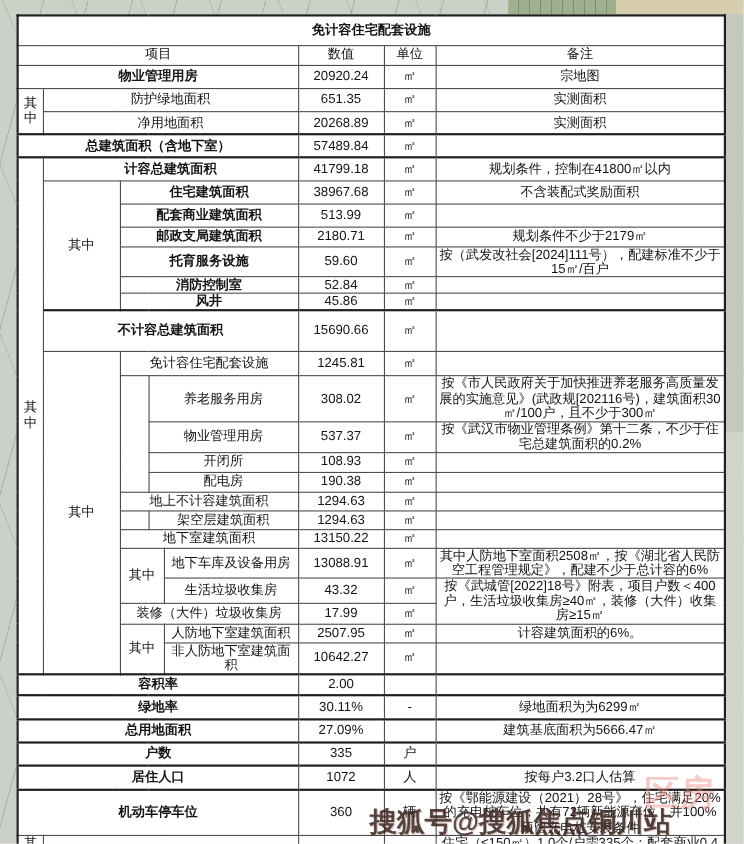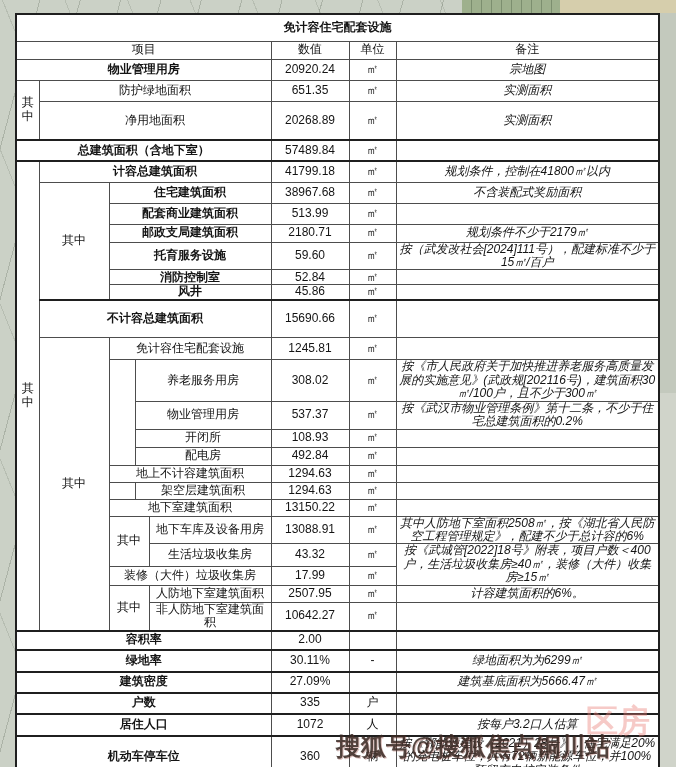--- a/index.html
+++ b/index.html
@@ -29,21 +29,21 @@
     border:1px solid #4d4d4d;background:#fff;text-align:center;vertical-align:middle;
     padding:0 2px;font-size:12px;line-height:1.12;color:#141414;overflow:hidden;
   }
   table.econ{border:2px solid #1f1f1f;}
   td.t-title{font-size:15px;font-weight:bold;border-bottom:2px solid #1f1f1f;}
   td.hd{font-weight:normal;margin-left:48px;}
   td.b{font-weight:bold;}
   td.grp{font-size:11px;padding:0;}
   td.unit{font-size:11px;}
   td.val{font-size:12px;}
-  td.rk{font-size:9px;line-height:10.5px;padding:1px 3px;font-style:italic;}
+  td.rk{font-size:9px;line-height:10.5px;padding:1px 3px;}
   tr.tt > td{border-top:2px solid #1f1f1f;margin-top:18px;}
 
   .wm-pink{position:absolute;left:586px;top:700px;z-index:2;
     font-size:32px;font-weight:bold;color:rgba(233,128,122,.42);white-space:nowrap;}
   .wm-dark{position:absolute;left:336px;top:730px;z-index:3;
     font-size:25px;font-weight:bold;color:rgba(56,41,35,.85);white-space:nowrap;
     text-shadow:1px 1px 0 rgba(150,70,60,.35);}
 </style>
 </head>
 <body>
@@ -81,21 +81,21 @@
     <td class="unit">㎡</td>
     <td class="rk">宗地图</td>
   </tr>
   <tr style="height:21px">
     <td rowspan="2" class="grp">其中</td>
     <td colspan="4">防护绿地面积</td>
     <td class="val">651.35</td>
     <td class="unit">㎡</td>
     <td class="rk">实测面积</td>
   </tr>
-  <tr style="height:39px">
+  <tr style="height:21px">
     <td colspan="4">净用地面积</td>
     <td class="val">20268.89</td>
     <td class="unit">㎡</td>
     <td class="rk">实测面积</td>
   </tr>
   <tr class="tt" style="height:21px">
     <td colspan="5" class="b">总建筑面积（含地下室）</td>
     <td class="val">57489.84</td>
     <td class="unit">㎡</td>
     <td class="rk"></td>
@@ -171,21 +171,21 @@
     <td class="rk">按《武汉市物业管理条例》第十二条，不少于住宅总建筑面积的0.2%</td>
   </tr>
   <tr style="height:18px">
     <td colspan="2">开闭所</td>
     <td class="val">108.93</td>
     <td class="unit">㎡</td>
     <td class="rk"></td>
   </tr>
   <tr style="height:18px">
     <td colspan="2">配电房</td>
-    <td class="val">492.84</td>
+    <td class="val">190.38</td>
     <td class="unit">㎡</td>
     <td class="rk"></td>
   </tr>
   <tr style="height:17px">
     <td colspan="3">地上不计容建筑面积</td>
     <td class="val">1294.63</td>
     <td class="unit">㎡</td>
     <td class="rk"></td>
   </tr>
   <tr style="height:17px">
@@ -238,21 +238,21 @@
     <td class="unit"></td>
     <td class="rk"></td>
   </tr>
   <tr class="tt" style="height:22px">
     <td colspan="5" class="b">绿地率</td>
     <td class="val">30.11%</td>
     <td class="unit">-</td>
     <td class="rk">绿地面积为为6299㎡</td>
   </tr>
   <tr class="tt" style="height:21px">
-    <td colspan="5" class="b">建筑密度</td>
+    <td colspan="5" class="b">总用地面积</td>
     <td class="val">27.09%</td>
     <td class="unit"></td>
     <td class="rk">建筑基底面积为5666.47㎡</td>
   </tr>
   <tr class="tt" style="height:21px">
     <td colspan="5" class="b">户数</td>
     <td class="val">335</td>
     <td class="unit">户</td>
     <td class="rk"></td>
   </tr>

